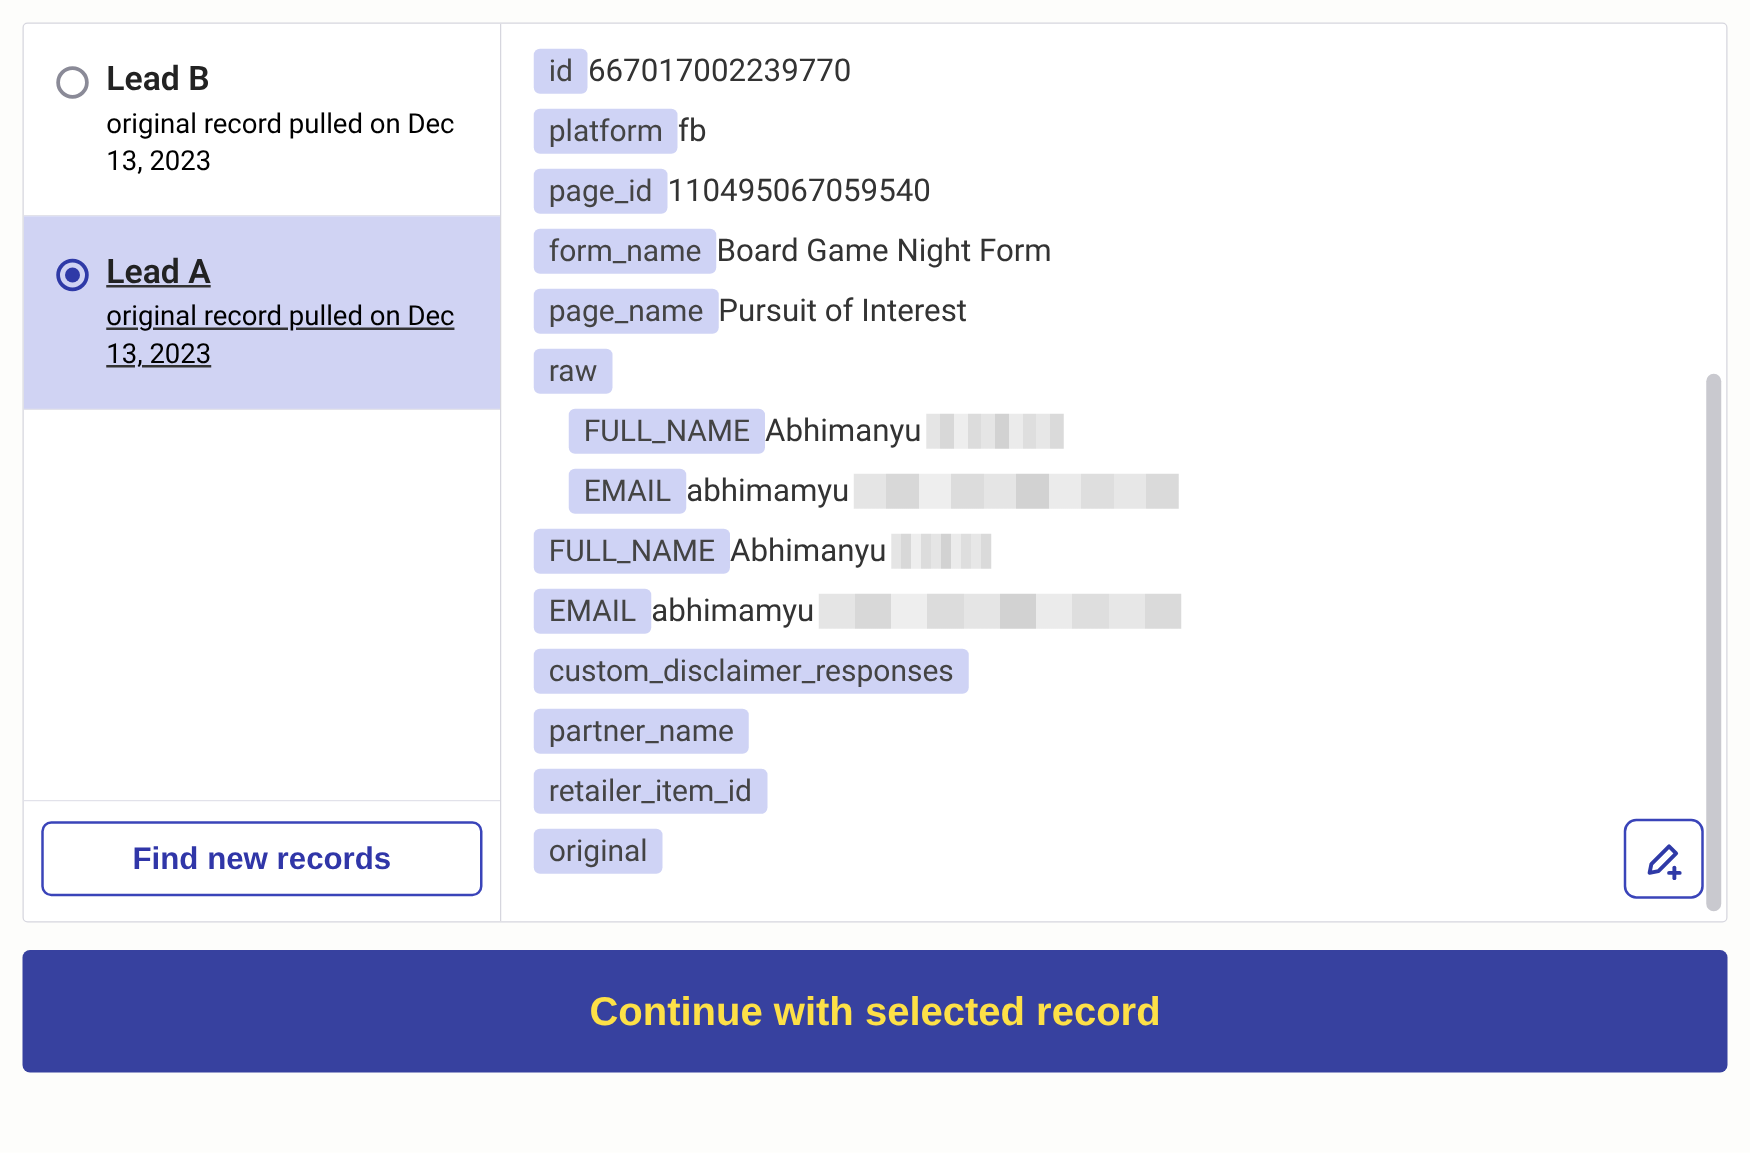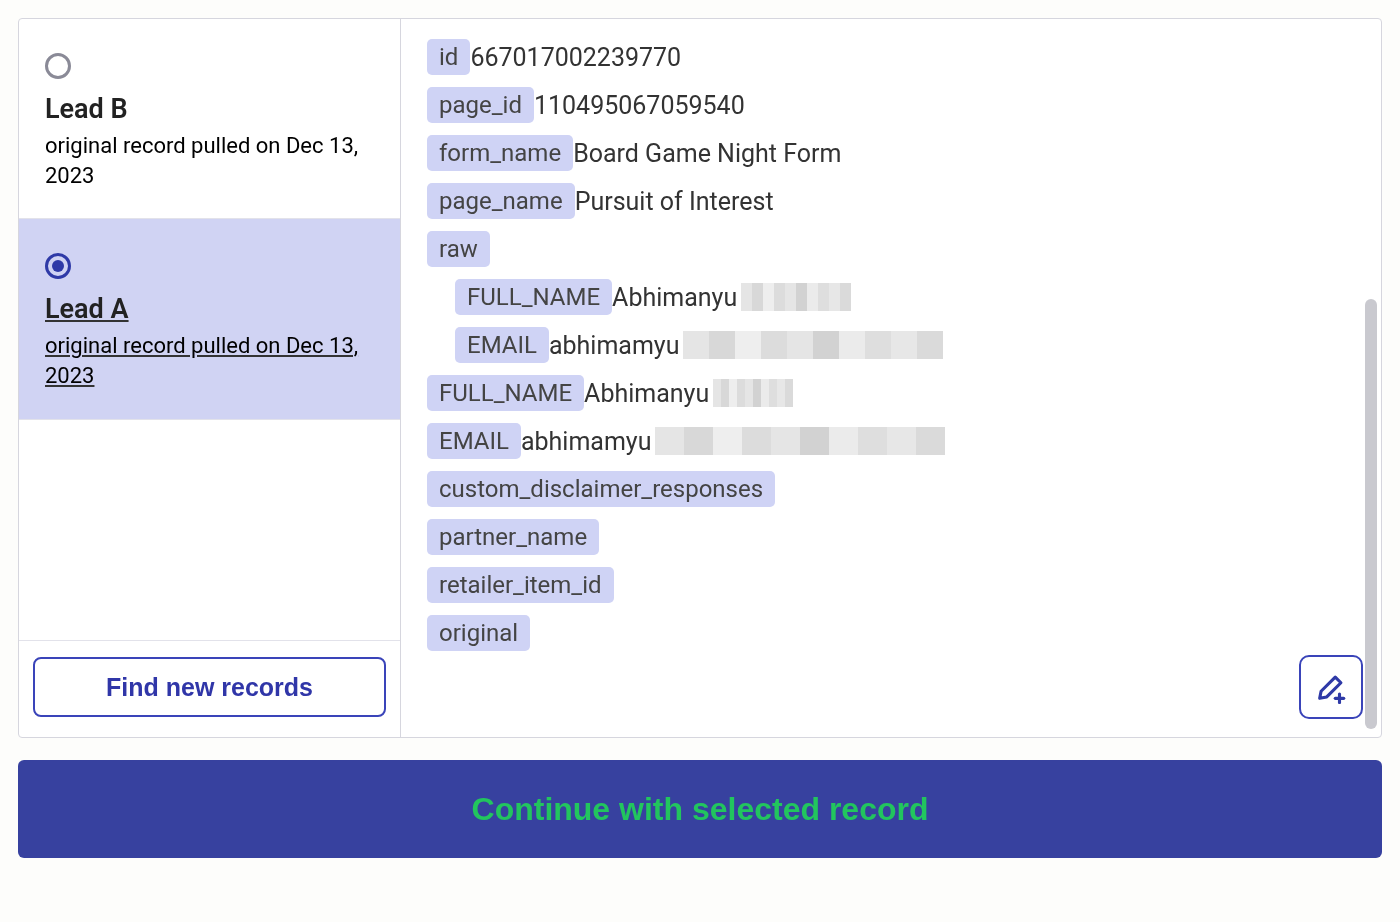--- a/index.html
+++ b/index.html
@@ -31,21 +31,20 @@
     display: flex;
     flex-direction: column;
   }
   .lead-option {
     display: flex;
     align-items: flex-start;
     gap: 14px;
     padding: 28px 22px 28px 26px;
     border-bottom: 1px solid #e2e2ea;
     cursor: pointer;
-    flex-direction: column;
   }
   .lead-option.selected {
     background: #d0d3f3;
     text-decoration: underline;
   }
   .radio {
     flex: 0 0 auto;
     width: 26px;
     height: 26px;
     border-radius: 50%;
@@ -157,21 +156,21 @@
     width: 12px;
     height: 430px;
     background: #c9c9cf;
     border-radius: 6px;
   }
   .cta {
     margin-top: 22px;
     height: 98px;
     width: 100%;
     background: #37419f;
-    color: #22c55e;
+    color: #fde047;
     border: none;
     border-radius: 6px;
     font-size: 32px;
     font-weight: 700;
     cursor: pointer;
   }
 </style>
 </head>
 <body>
 
@@ -204,20 +203,24 @@
       </div>
     </div>
 
     <div class="detail">
 
       <div class="kv-row">
         <span class="key-pill">id</span>
         <span class="val">667017002239770</span>
       </div>
 
+      <div class="kv-row">
+        <span class="key-pill">platform</span>
+        <span class="val">fb</span>
+      </div>
 
       <div class="kv-row">
         <span class="key-pill">page_id</span>
         <span class="val">110495067059540</span>
       </div>
 
       <div class="kv-row">
         <span class="key-pill">form_name</span>
         <span class="val">Board Game Night Form</span>
       </div>

